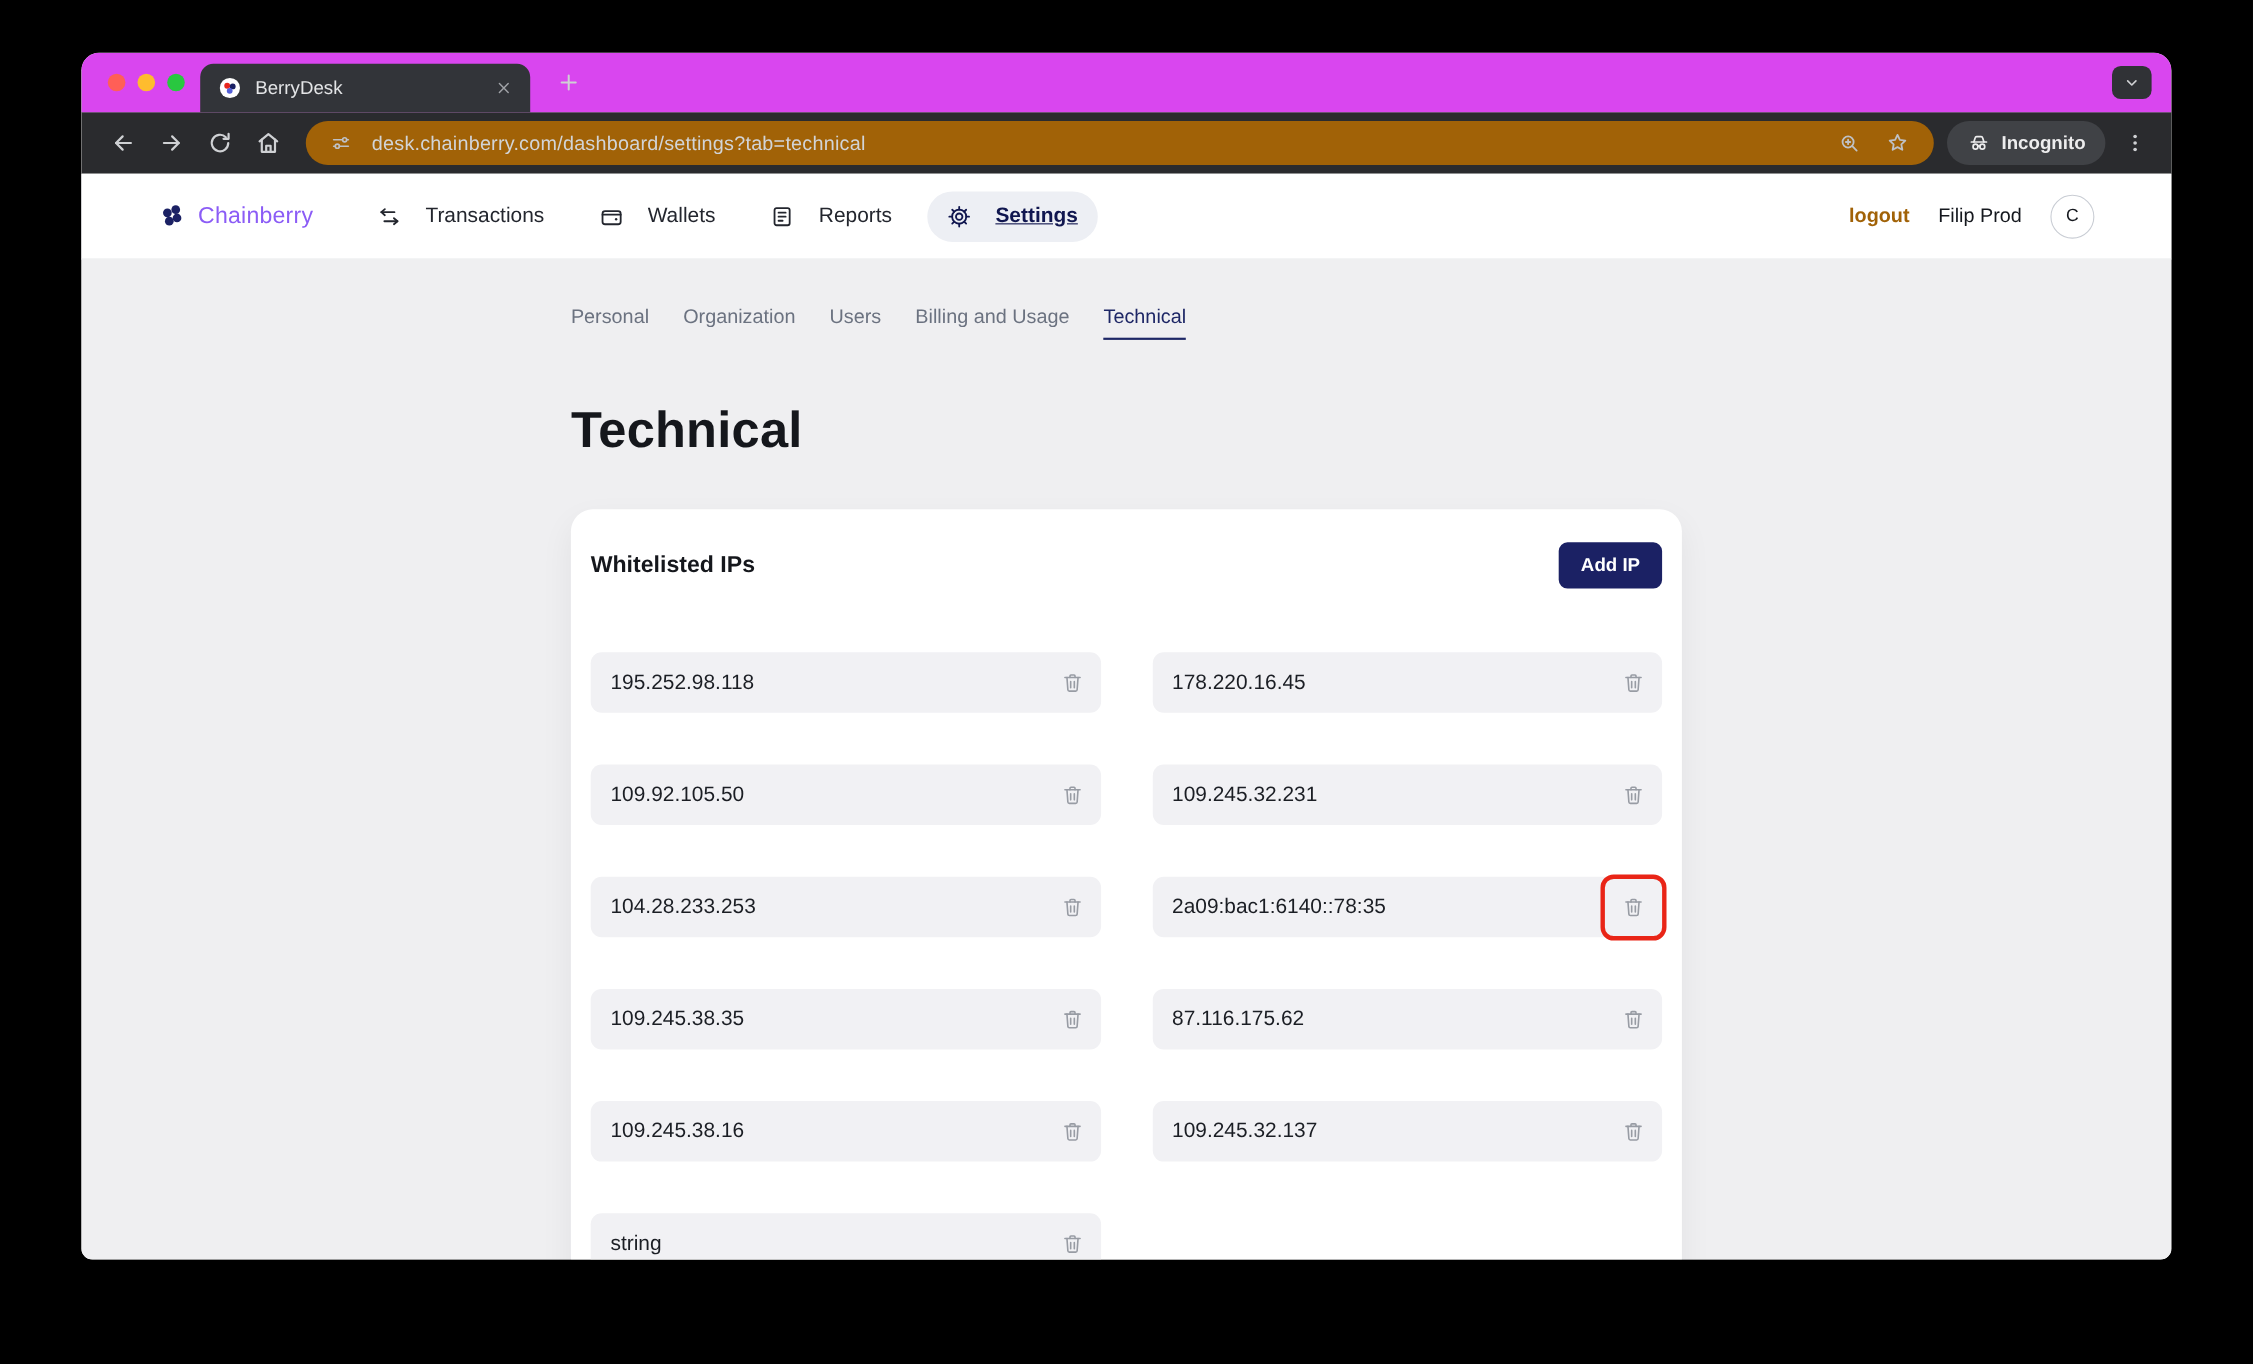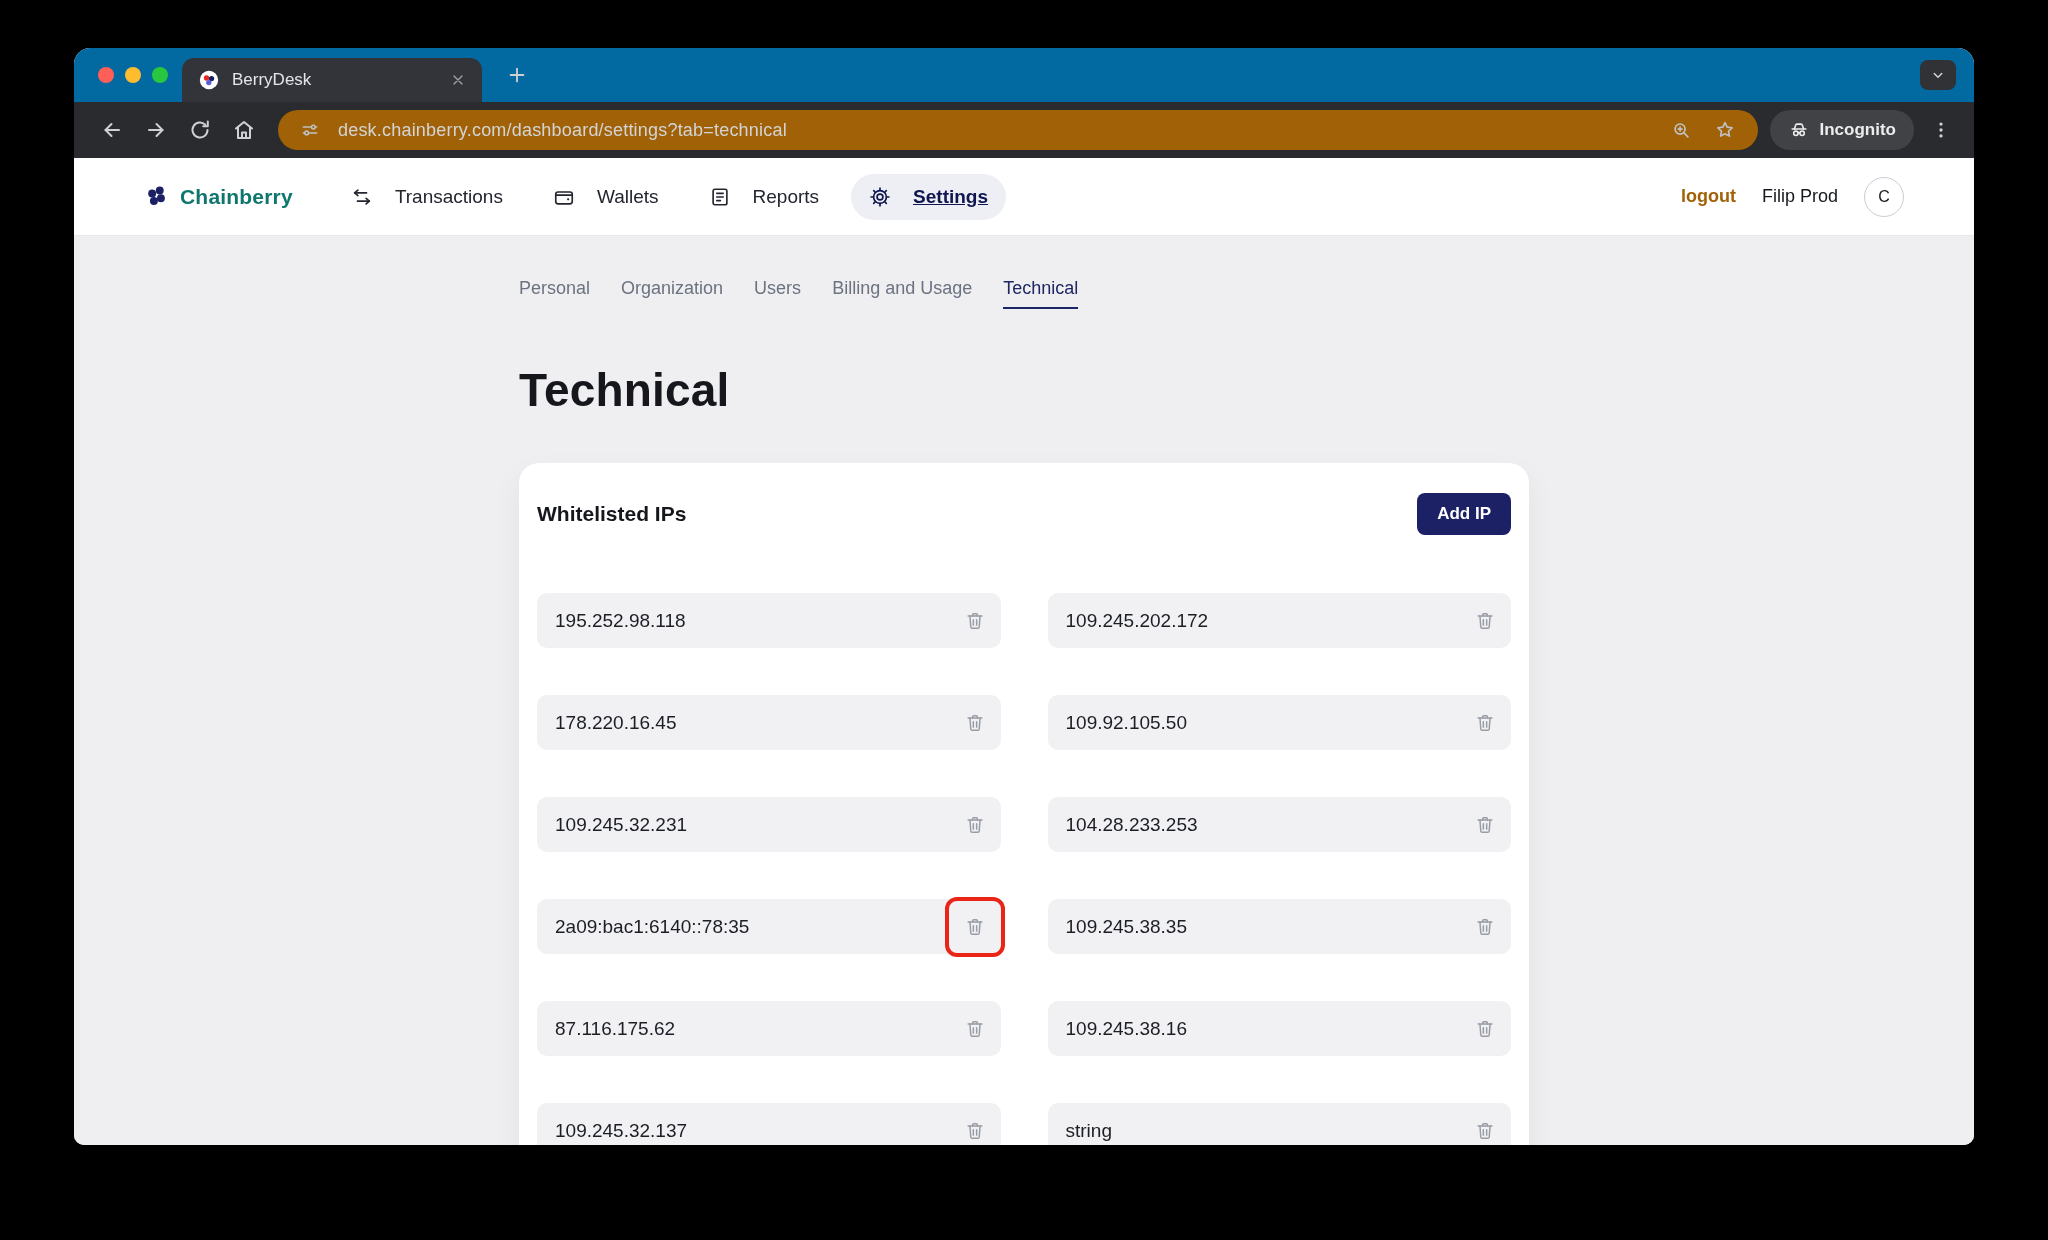--- a/index.html
+++ b/index.html
@@ -6,21 +6,21 @@
   html,body { width:2048px; height:1240px; background:#000; overflow:hidden;
               font-family:"Liberation Sans", sans-serif; }
   .stage { position:relative; width:2048px; height:1240px; background:#000; }
 
   
   .browser-window { position:absolute; left:74px; top:48px; width:1900px; height:1097px;
                     border-radius:16px 16px 10px 10px; overflow:hidden; background:#fff;
                     display:flex; flex-direction:column; }
 
   
-  .tab-bar { height:54px; background:#0369a1; display:flex; align-items:flex-end;
+  .tab-bar { height:54px; background:#d946ef; display:flex; align-items:flex-end;
              padding:0 18px; position:relative; flex:0 0 auto; }
   .traffic-lights { position:absolute; left:24px; top:50%; transform:translateY(-50%);
                     display:flex; gap:11px; }
   .dot { width:16px; height:16px; border-radius:50%; display:inline-block; }
   .dot.red { background:#ff5f57; } .dot.yellow { background:#febc2e; } .dot.green { background:#29c740; }
   .tab { margin-left:90px; width:300px; height:44px; background:#323439;
          border-radius:12px 12px 0 0; display:flex; align-items:center; gap:12px; padding:0 16px; }
   .tab-favicon { width:22px; height:22px; flex:0 0 auto; display:flex; }
   .tab-title { color:#e4e5e7; font-size:17px; flex:1; white-space:nowrap; overflow:hidden; }
   .tab-close { color:#a0a2a7; display:flex; }
@@ -40,21 +40,21 @@
   .incognito-chip { height:40px; border-radius:20px; background:#404246; display:flex;
                     align-items:center; gap:10px; padding:0 18px; color:#ededee; font-size:17px;
                     font-weight:600; margin-right:10px; }
   .menu-dots { background:none; border:none; color:#cfd1d4; display:flex; padding:6px; }
 
   
   .app { flex:1; background:#efeff1; display:flex; flex-direction:column; min-height:0; }
   .app-header { background:#fff; height:78px; display:flex; align-items:center; padding:0 70px;
                 border-bottom:1px solid #e8e9eb; flex:0 0 auto; }
   .brand { display:flex; align-items:center; gap:8px; }
-  .brand-name { font-size:21px; font-weight:700; color:#0f766e; letter-spacing:.2px; }
+  .brand-name { font-size:21px; font-weight:400; color:#8b5cf6; letter-spacing:.2px; }
   .main-nav { display:flex; align-items:center; gap:14px; margin-left:40px; }
   .nav-item { display:flex; align-items:center; gap:22px; font-size:19px; color:#23262e;
               padding:12px 18px; border-radius:999px; background:none; border:none; cursor:default; }
   .nav-item.active { background:#edeff4; color:#10164f; font-weight:600;text-decoration:underline; }
   .header-right { margin-left:auto; display:flex; align-items:center; gap:26px; }
   .logout { font-size:18px; font-weight:700; color:#a16207; background:none; border:none; }
   .user-name { font-size:18px; color:#15181e; }
   .avatar { width:40px; height:40px; border-radius:50%; background:#fff; border:1.5px solid #c9cdd4;
             display:flex; align-items:center; justify-content:center; font-size:16px; color:#15181e; }
 
@@ -286,31 +286,20 @@
     <button class="trash-btn">
       <svg width="22" height="22" viewBox="0 0 24 24" fill="none" stroke="currentColor" stroke-width="1.6" stroke-linecap="round" stroke-linejoin="round">
         <path d="M4.5 6.5h15"></path>
         <path d="M9.5 6.5V5a1 1 0 0 1 1-1h3a1 1 0 0 1 1 1v1.5"></path>
         <path d="M6.5 6.5l.9 12.1a1.5 1.5 0 0 0 1.5 1.4h6.2a1.5 1.5 0 0 0 1.5-1.4l.9-12.1"></path>
         <path d="M10.2 10.5v6M13.8 10.5v6"></path>
       </svg>
     </button>
   </div>
                 <div class="ip-item">
-    <span class="ip-value">109.245.202.172</span>
-    <button class="trash-btn">
-      <svg width="22" height="22" viewBox="0 0 24 24" fill="none" stroke="currentColor" stroke-width="1.6" stroke-linecap="round" stroke-linejoin="round">
-        <path d="M4.5 6.5h15"></path>
-        <path d="M9.5 6.5V5a1 1 0 0 1 1-1h3a1 1 0 0 1 1 1v1.5"></path>
-        <path d="M6.5 6.5l.9 12.1a1.5 1.5 0 0 0 1.5 1.4h6.2a1.5 1.5 0 0 0 1.5-1.4l.9-12.1"></path>
-        <path d="M10.2 10.5v6M13.8 10.5v6"></path>
-      </svg>
-    </button>
-  </div>
-                <div class="ip-item">
     <span class="ip-value">178.220.16.45</span>
     <button class="trash-btn">
       <svg width="22" height="22" viewBox="0 0 24 24" fill="none" stroke="currentColor" stroke-width="1.6" stroke-linecap="round" stroke-linejoin="round">
         <path d="M4.5 6.5h15"></path>
         <path d="M9.5 6.5V5a1 1 0 0 1 1-1h3a1 1 0 0 1 1 1v1.5"></path>
         <path d="M6.5 6.5l.9 12.1a1.5 1.5 0 0 0 1.5 1.4h6.2a1.5 1.5 0 0 0 1.5-1.4l.9-12.1"></path>
         <path d="M10.2 10.5v6M13.8 10.5v6"></path>
       </svg>
     </button>
   </div>

